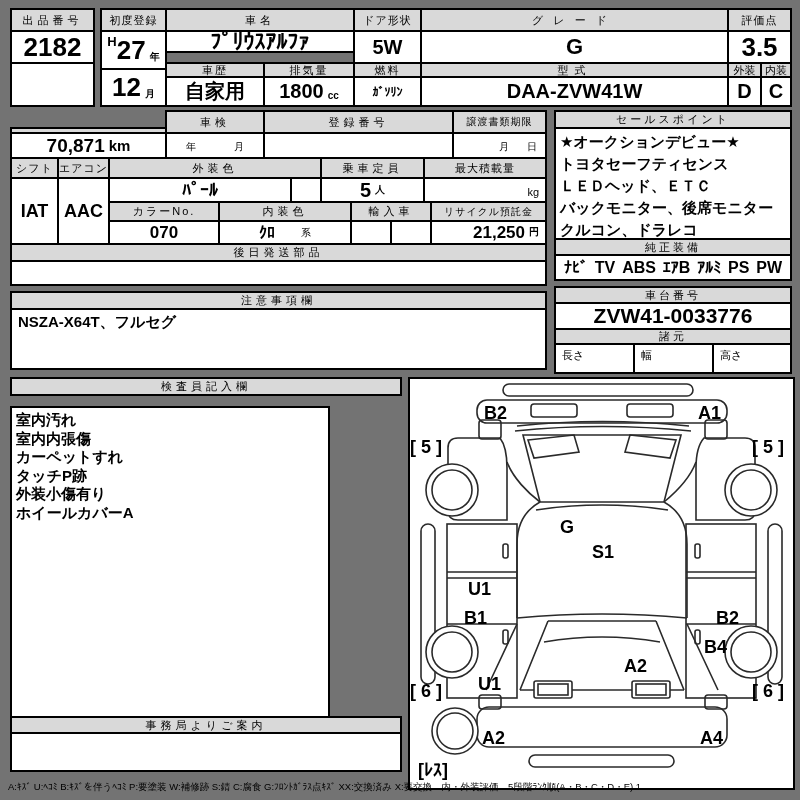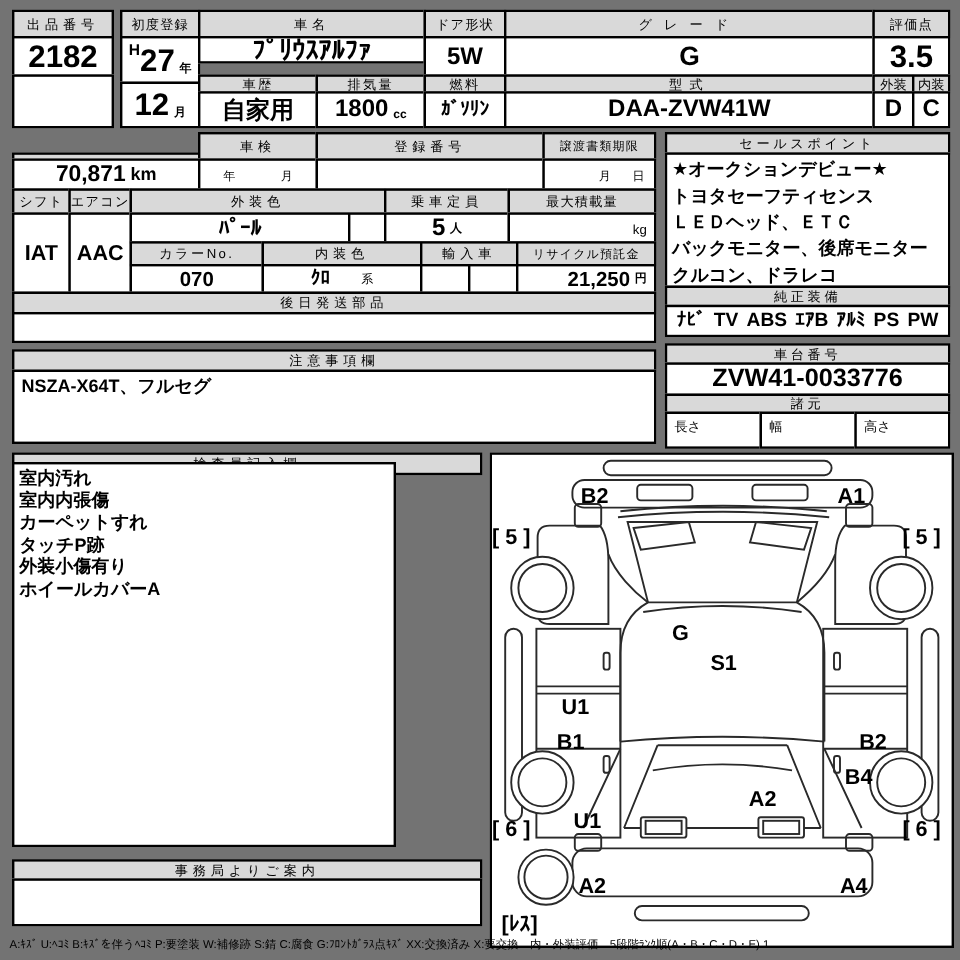--- a/index.html
+++ b/index.html
@@ -59,21 +59,21 @@
   <div class="cell hd" style="left:165px;top:62px;width:100px;height:16px;letter-spacing:2px">車歴</div>
   <div class="cell bv" style="left:165px;top:76px;width:100px;height:31px;font-size:20px">自家用</div>
 
   <div class="cell hd" style="left:263px;top:62px;width:92px;height:16px;letter-spacing:2px">排気量</div>
   <div class="cell bv" style="left:263px;top:76px;width:92px;height:31px;font-size:20px">
     <span>1800</span>
     <span class="unit">cc</span>
   </div>
 
   <div class="cell hd" style="left:353px;top:62px;width:69px;height:16px;letter-spacing:2px">燃料</div>
-  <div class="cell bv" style="left:353px;top:76px;width:69px;height:31px;font-size:16px">ｶﾞｿﾘﾝ</div>
+  <div class="cell bv" style="left:353px;top:76px;width:69px;height:31px;font-size:12px">ｶﾞｿﾘﾝ</div>
 
   <div class="cell hd" style="left:420px;top:62px;width:309px;height:16px;letter-spacing:6px">型式</div>
   <div class="cell bv" style="left:420px;top:76px;width:309px;height:31px;font-size:20px">DAA-ZVW41W</div>
 
   <div class="cell hd" style="left:727px;top:62px;width:35px;height:16px;letter-spacing:0">外装</div>
   <div class="cell bv" style="left:727px;top:76px;width:35px;height:31px;font-size:20px">D</div>
   <div class="cell hd" style="left:760px;top:62px;width:32px;height:16px;letter-spacing:0">内装</div>
   <div class="cell bv" style="left:760px;top:76px;width:32px;height:31px;font-size:20px">C</div>
 
   <div class="cell hd" style="left:10px;top:127px;width:163px;height:24px">走行</div>
@@ -155,21 +155,21 @@
     </div>
 
   <div class="cell hd" style="left:554px;top:286px;width:238px;height:18px;letter-spacing:3px">車台番号</div>
   <div class="cell bv" style="left:554px;top:302px;width:238px;height:28px;font-size:21px">ZVW41-0033776</div>
   <div class="cell hd" style="left:554px;top:328px;width:238px;height:17px;letter-spacing:3px">諸元</div>
   <div class="cell left" style="left:554px;top:343px;width:81px;height:31px;display:flex;align-items:flex-start;font-size:11px;padding-top:3px">長さ</div>
   <div class="cell left" style="left:633px;top:343px;width:81px;height:31px;display:flex;align-items:flex-start;font-size:11px;padding-top:3px">幅</div>
   <div class="cell left" style="left:712px;top:343px;width:80px;height:31px;display:flex;align-items:flex-start;font-size:11px;padding-top:3px">高さ</div>
 
   <div class="cell hd" style="left:10px;top:377px;width:392px;height:19px">検査員記入欄</div>
-  <div class="cell lines" style="left:10px;top:385px;width:320px;height:321px">
+  <div class="cell lines" style="left:10px;top:406px;width:320px;height:321px">
       <div>室内汚れ</div>
       <div>室内内張傷</div>
       <div>カーペットすれ</div>
       <div>タッチP跡</div>
       <div>外装小傷有り</div>
       <div>ホイールカバーA</div>
     </div>
 
   <div class="cell hd" style="left:10px;top:716px;width:392px;height:18px">事務局よりご案内</div>
   <div class="cell" style="left:10px;top:732px;width:392px;height:40px"></div>

